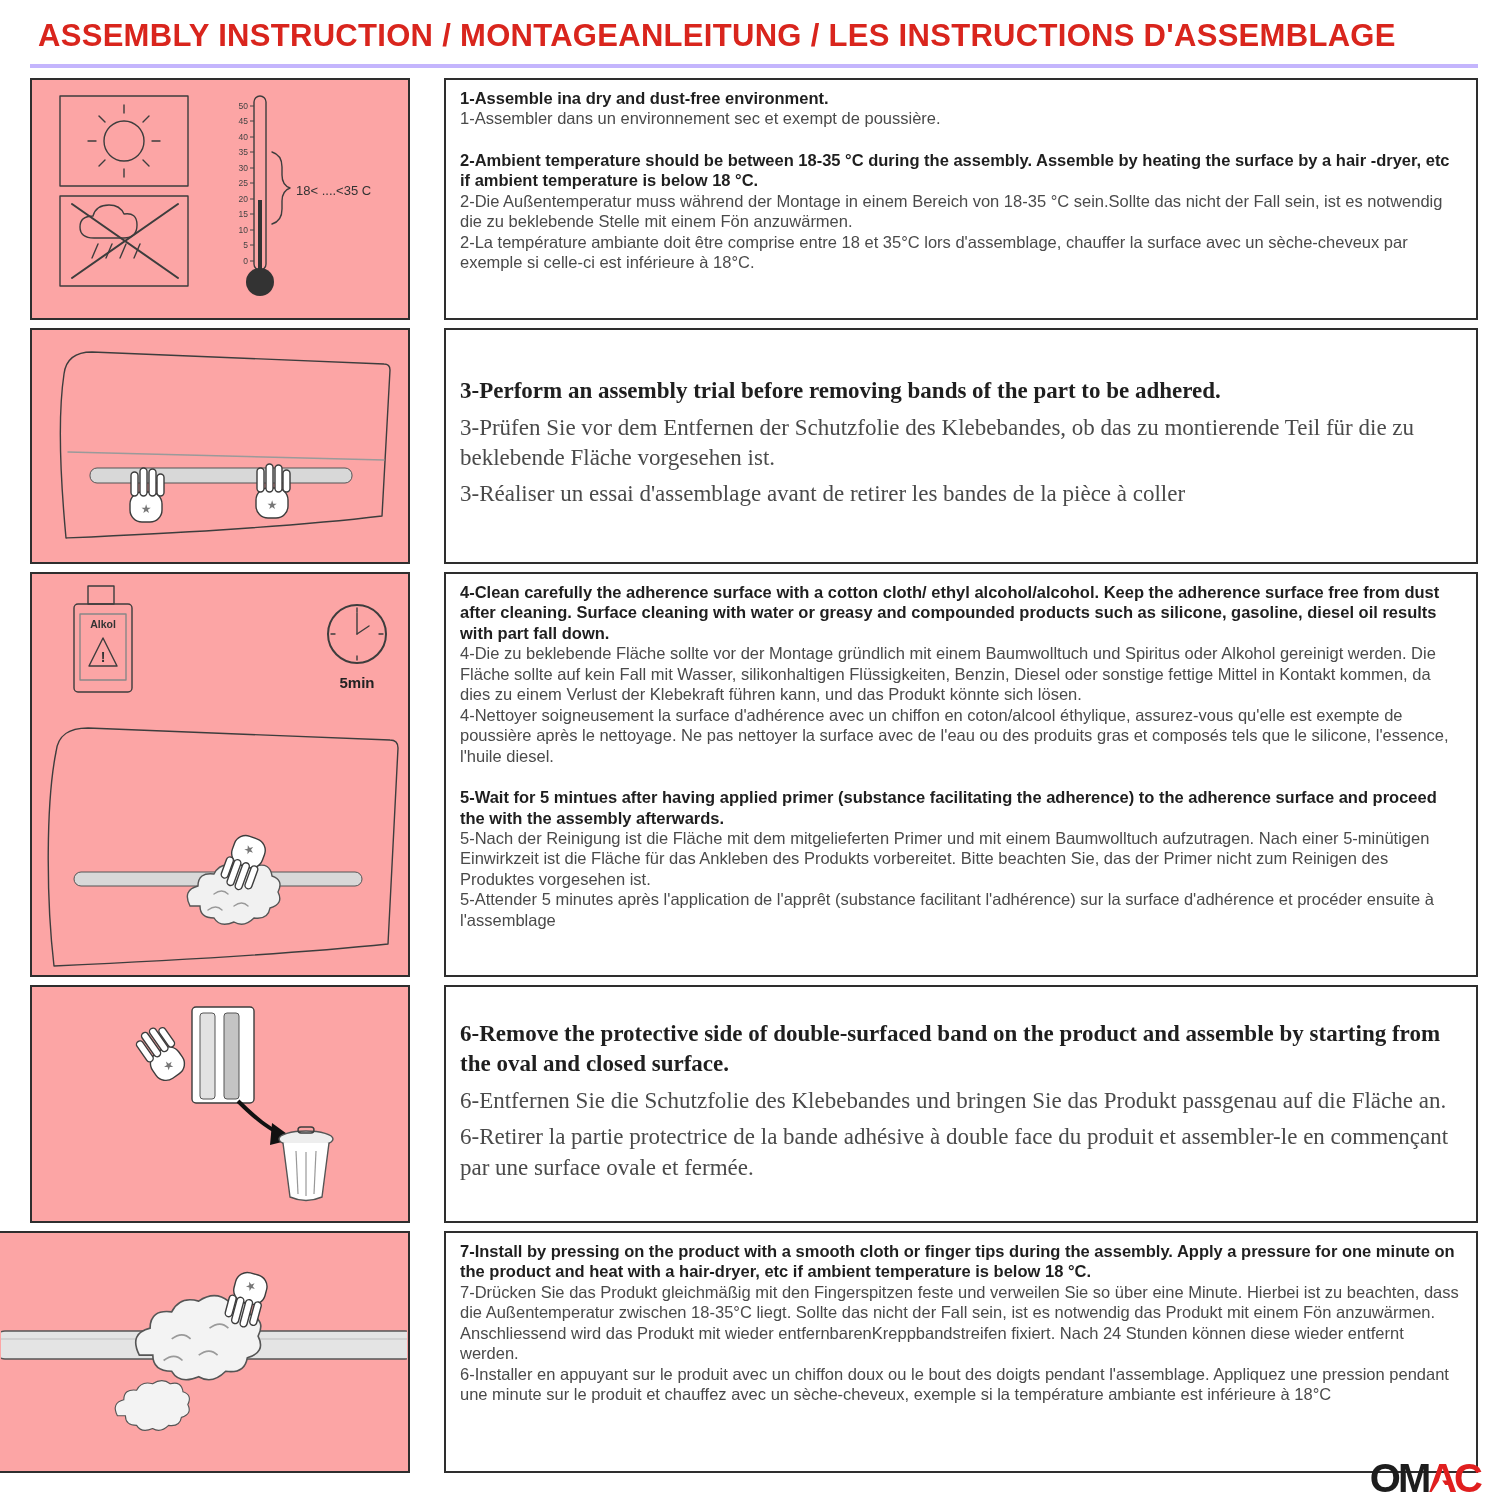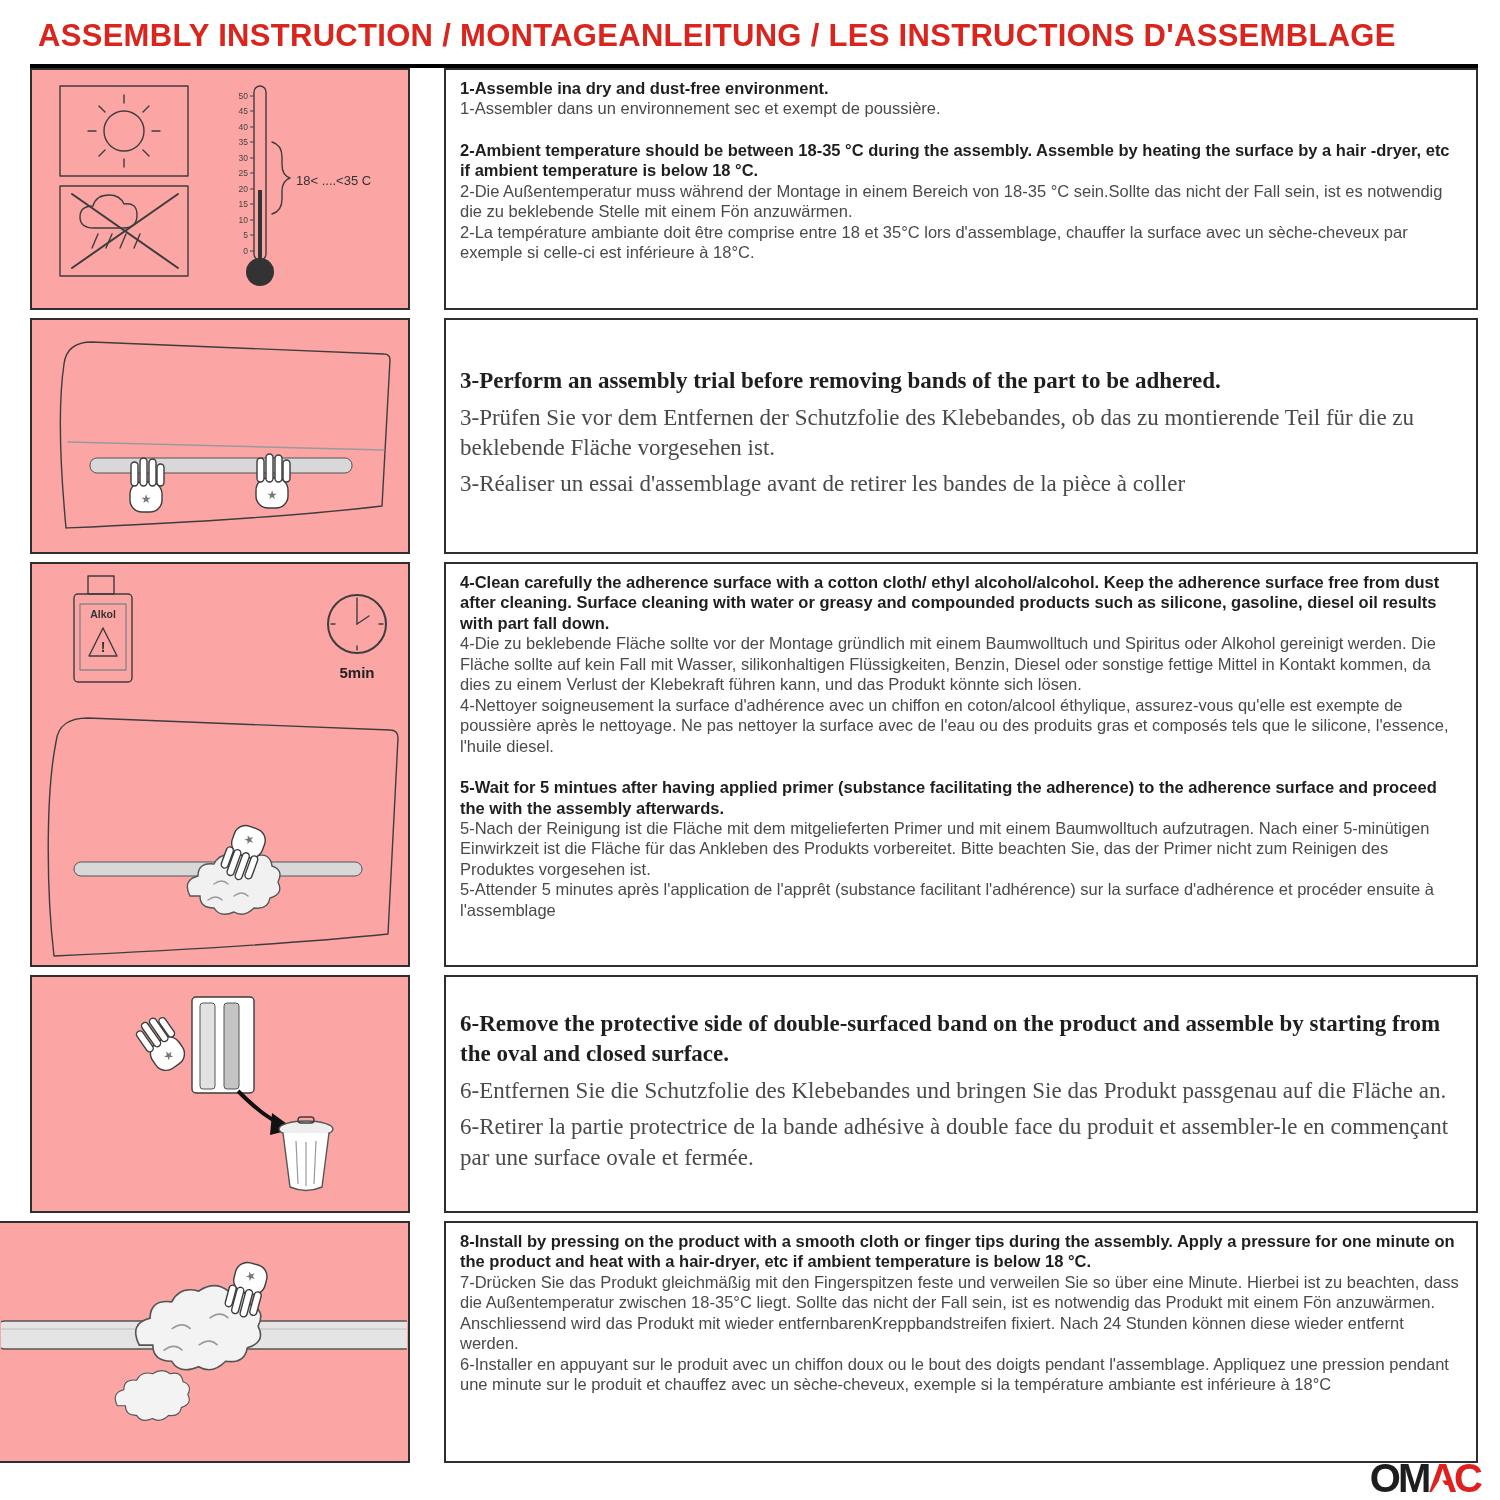--- a/index.html
+++ b/index.html
@@ -11,21 +11,22 @@
     position:relative;
     overflow:hidden;
   }
   .page { padding:14px 22px 0 30px; }
   .header-title {
     color:#d9251d;
     font-size:31px;
     font-weight:bold;
     letter-spacing:.3px;
     padding:4px 2px 10px 8px;
-    border-bottom:4px solid #000000;
+    border-bottom:4px solid #c4b5fd;
+    margin-bottom:10px;
     white-space:nowrap;
   }
   .row { display:flex; gap:14px; margin-bottom:8px; }
   .illu {
     width:380px; flex:none;
     border:2px solid #2e2e2e;
     background:#fca5a5;
     display:flex; align-items:center; justify-content:center;
     overflow:hidden;
   }
@@ -291,21 +292,21 @@
           <rect class="ln fillw" x="-16" y="-2" width="32" height="30" rx="12"></rect>
           <rect class="ln fillw" x="-15" y="-22" width="7" height="24" rx="3.5"></rect>
           <rect class="ln fillw" x="-6" y="-26" width="7" height="28" rx="3.5"></rect>
           <rect class="ln fillw" x="3" y="-25" width="7" height="27" rx="3.5"></rect>
           <rect class="ln fillw" x="11" y="-20" width="7" height="22" rx="3.5"></rect>
           <text x="0" y="19" font-size="12" text-anchor="middle" fill="#777">★</text>
         </g>
       </svg>
     </div>
     <div class="textbox t-sm">
-      <p class="b">8-Install by pressing on the product with a smooth cloth or finger tips during the assembly. Apply a pressure for one minute on the product and heat with a hair-dryer, etc if ambient temperature is below 18 °C.</p>
+      <p class="b">7-Install by pressing on the product with a smooth cloth or finger tips during the assembly. Apply a pressure for one minute on the product and heat with a hair-dryer, etc if ambient temperature is below 18 °C.</p>
       <p>7-Drücken Sie das Produkt gleichmäßig mit den Fingerspitzen feste und verweilen Sie so über eine Minute. Hierbei ist zu beachten, dass die Außentemperatur zwischen 18-35°C liegt. Sollte das nicht der Fall sein, ist es notwendig das Produkt mit einem Fön anzuwärmen. Anschliessend wird das Produkt mit wieder entfernbarenKreppbandstreifen fixiert. Nach 24 Stunden können diese wieder entfernt werden.</p>
       <p>6-Installer en appuyant sur le produit avec un chiffon doux ou le bout des doigts pendant l'assemblage. Appliquez une pression pendant une minute sur le produit et chauffez avec un sèche-cheveux, exemple si la température ambiante est inférieure à 18°C</p>
     </div>
   </div>
 
 </div>
 
 <div class="logo">
   <span class="blk">OM</span><span class="a-wrap">A</span><span class="red">C</span>
 </div>

